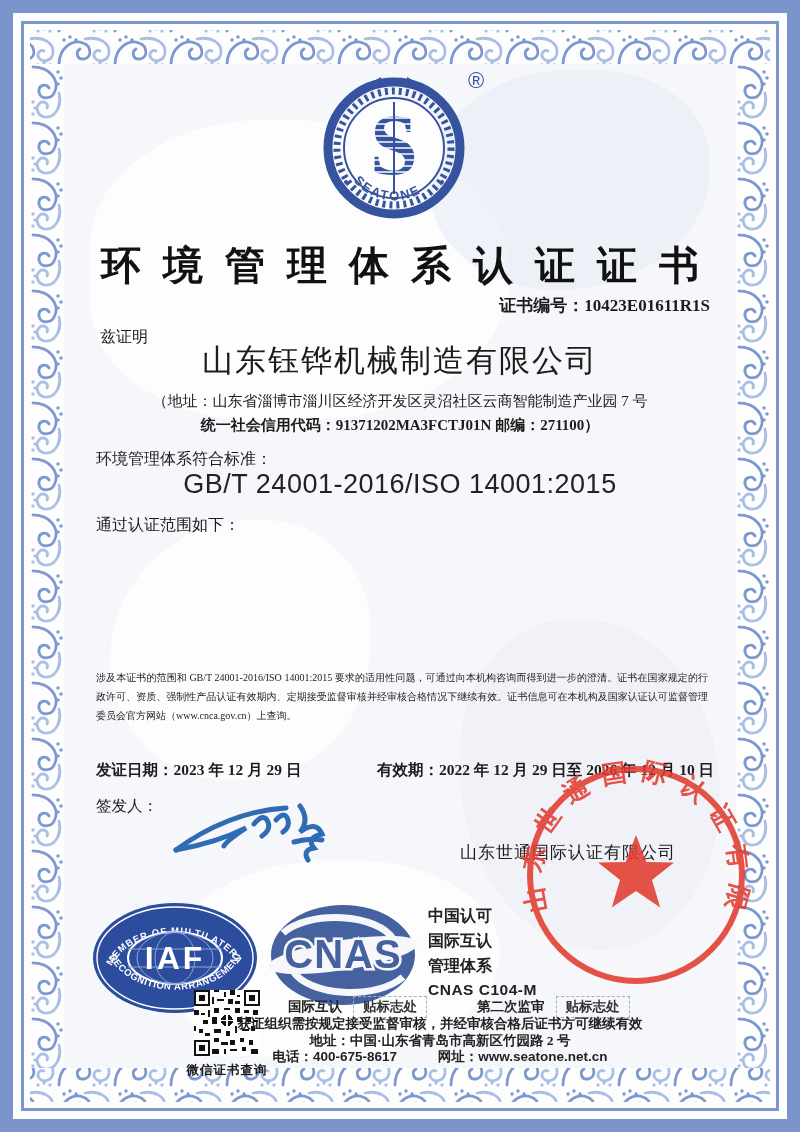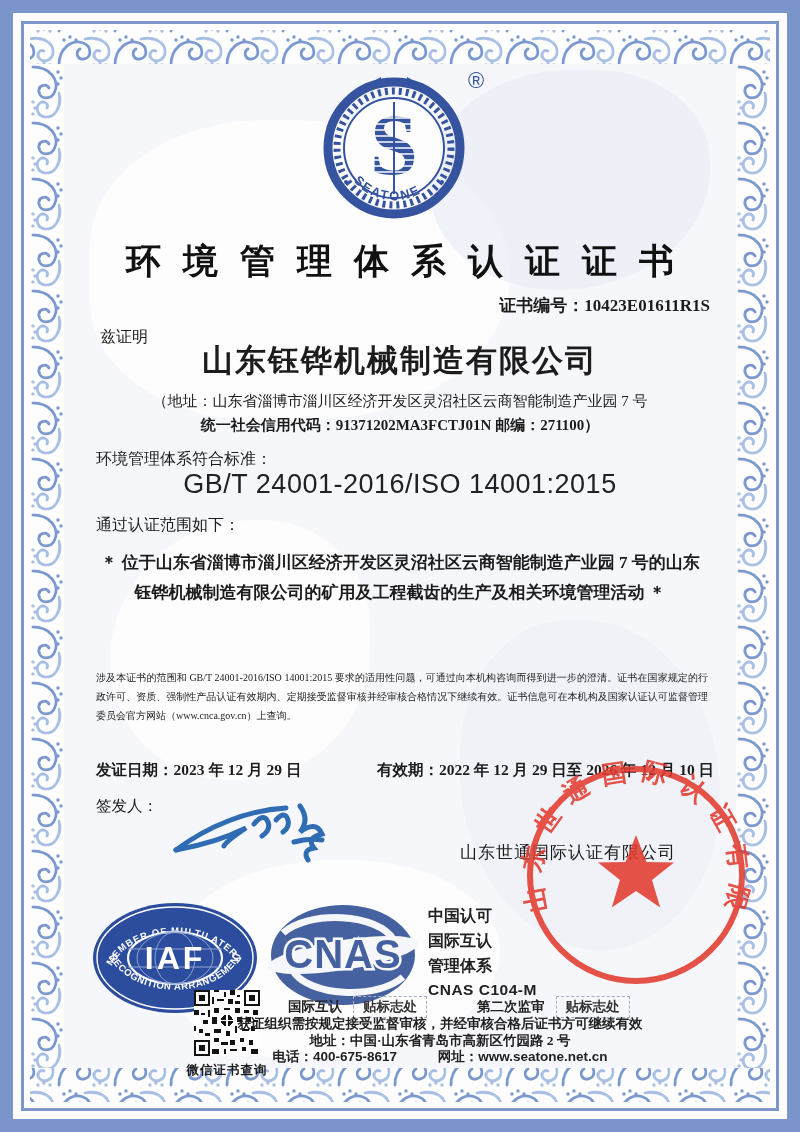--- a/index.html
+++ b/index.html
@@ -14,27 +14,27 @@
   .band-white { position:absolute; inset:13px; background:#fdfdfe; }
   .thin-line  { position:absolute; inset:21px; border:3px solid #7e97cb; }
   .content-bg { position:absolute; inset:64px; background:#f6f7fa; }
   .frame-svg  { position:absolute; left:0; top:0; }
   
   .wm { position:absolute; opacity:.75; }
   
   .abs { position:absolute; }
   .center { left:0; right:0; text-align:center; }
   .title {
-    top:238px; font-size:35px; font-weight:bold; letter-spacing:22px;
+    top:238px; font-size:40px; font-weight:bold; letter-spacing:22px;
     text-indent:22px; color:#111;
   }
   .cert-no { top:294px; right:90px; font-size:17px; font-weight:bold; }
   .cert-no .num { font-family:"Liberation Serif",serif; }
   .certify { top:327px; left:100px; font-size:16px; }
-  .company { top:340px; font-size:31px; font-weight:bold; letter-spacing:2px; }
+  .company { top:340px; font-size:31px; font-weight:normal; letter-spacing:2px; }
   .addr1 { top:392px; font-size:15px; font-weight:normal; }
   .addr2 { top:416px; font-size:15px; font-weight:bold; }
   .std-label { top:449px; left:96px; font-size:16px; }
   .standard { top:469px; font-size:27px; font-family:"Liberation Sans","DejaVu Sans",sans-serif; letter-spacing:.5px; color:#222; }
   .scope-label { top:515px; left:96px; font-size:16px; }
   .scope { top:548px; left:100px; right:100px; text-align:center; font-size:17px; font-weight:bold; line-height:1.75; }
   .disclaimer { top:668px; left:96px; width:612px; font-size:10px; line-height:1.9; text-align:justify; }
   .issue-date { top:760px; left:96px; font-size:15.5px; font-weight:600; }
   .validity { top:760px; right:86px; font-size:15.5px; font-weight:600; }
   .signer { top:796px; left:96px; font-size:15.5px; }
@@ -145,21 +145,20 @@
 
   <div class="abs certify">兹证明</div>
   <div class="abs center company">山东钰铧机械制造有限公司</div>
   <div class="abs center addr1">（地址：山东省淄博市淄川区经济开发区灵沼社区云商智能制造产业园 7 号</div>
   <div class="abs center addr2">统一社会信用代码：91371202MA3FCTJ01N 邮编：271100）</div>
 
   <div class="abs std-label">环境管理体系符合标准：</div>
   <div class="abs center standard">GB/T 24001-2016/ISO 14001:2015</div>
 
   <div class="abs scope-label">通过认证范围如下：</div>
-  <div class="abs scope">＊ 位于山东省淄博市淄川区经济开发区灵沼社区云商智能制造产业园 7 号的山东钰铧机械制造有限公司的矿用及工程截齿的生产及相关环境管理活动 ＊</div>
 
   <div class="abs disclaimer">涉及本证书的范围和 GB/T 24001-2016/ISO 14001:2015 要求的适用性问题，可通过向本机构咨询而得到进一步的澄清。证书在国家规定的行政许可、资质、强制性产品认证有效期内、定期接受监督审核并经审核合格情况下继续有效。证书信息可在本机构及国家认证认可监督管理委员会官方网站（www.cnca.gov.cn）上查询。</div>
 
   <div class="abs issue-date">
     <span>发证日期：</span><span>2023 年 12 月 29 日</span>
   </div>
   <div class="abs validity">
     <span>有效期：</span><span>2022 年 12 月 29 日至 2026 年 12 月 10 日</span>
   </div>
 

